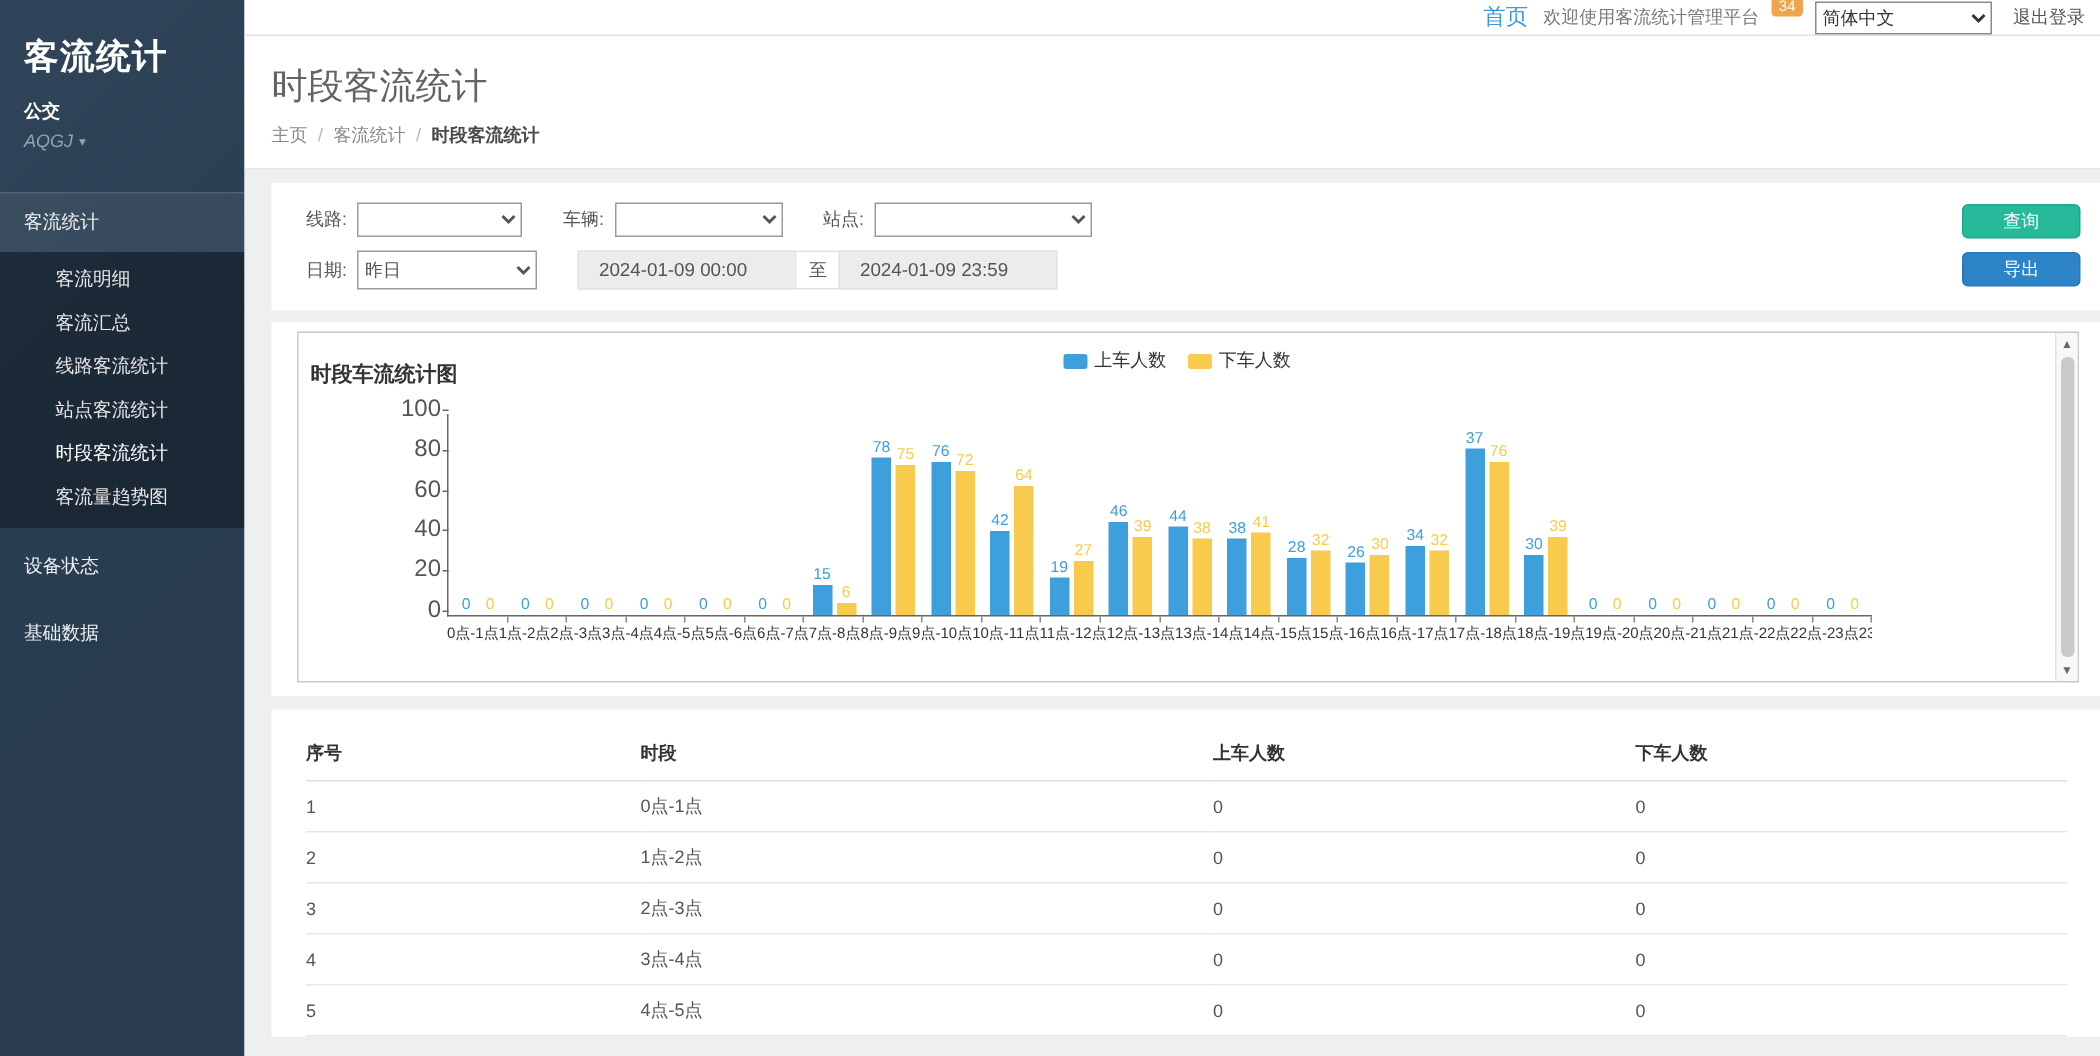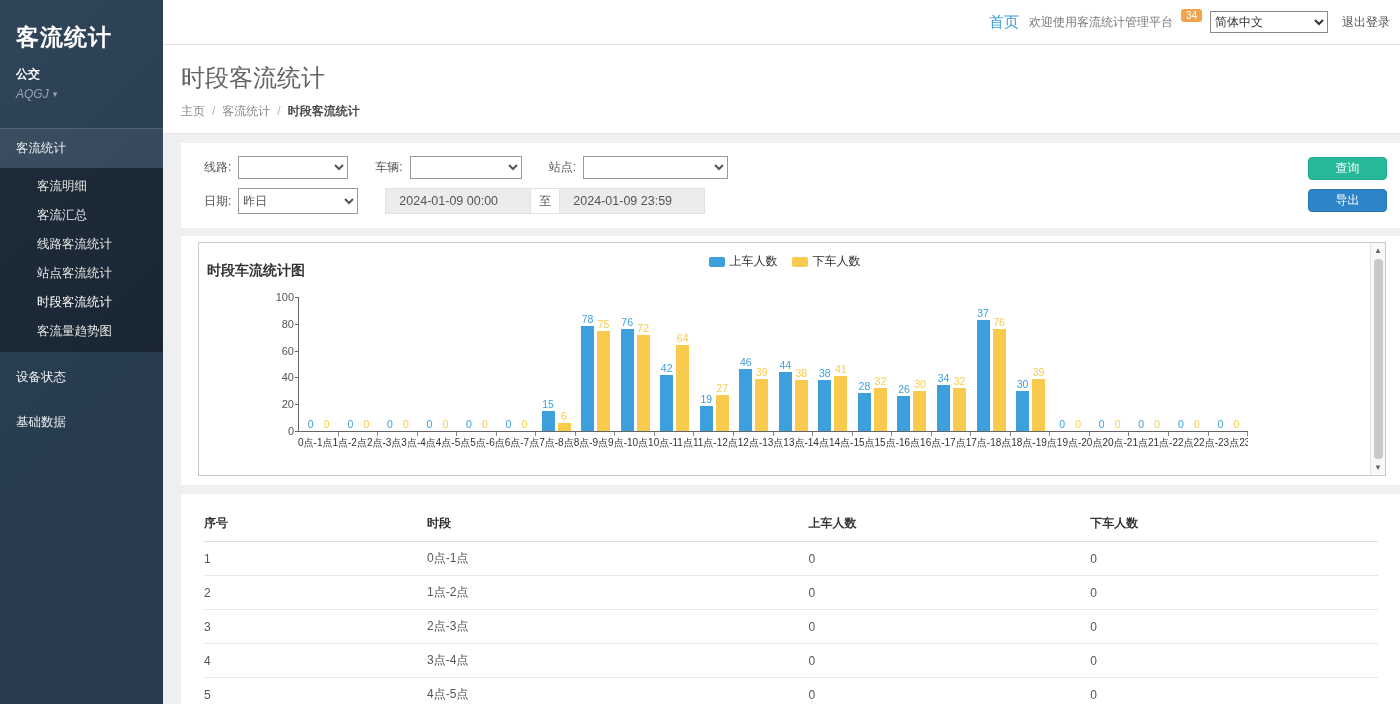--- a/index.html
+++ b/index.html
@@ -17,21 +17,21 @@
   .caret { font-size:9px; color:#93a3b3; }
   .menu { margin-top:27px; font-size:12.5px; }
   .menu-parent { padding:11px 16px; background:rgba(255,255,255,0.06);
     border-top:1px solid rgba(255,255,255,0.12); cursor:pointer; }
   .submenu { background:rgba(0,0,0,0.35); padding:4px 0 6px 0; }
   .sub-item { padding:6px 10px 6px 37px; cursor:pointer; color:#E7E7E7; }
   .menu-item { padding:11px 16px; margin-top:6px; cursor:pointer; }
 
   
   .main { flex:1; display:flex; flex-direction:column; min-width:0; }
-  .topbar { height:45px; background:#fff; border-bottom:1px solid #e1e1e1;
+  .topbar { height:24px; background:#fff; border-bottom:1px solid #e1e1e1;
     display:flex; align-items:center; justify-content:flex-end; padding-right:10px; gap:8px; }
   .home-link { font-size:15px; color:#3C9BD8; cursor:pointer; margin-right:2px; }
   .welcome { font-size:12px; color:#7a7a7a; }
   .badge { background:#F0A44B; color:#fff; font-size:10px; border-radius:3px;
     padding:1px 5px; transform:translateY(-7px); display:inline-block; }
   .lang-select { width:118px; height:22px; font-size:12px; color:#333;
     border:1px solid #8a8a8a; background:#fff; }
   .logout { font-size:12px; color:#515356; cursor:pointer; margin-left:6px; }
 
   .title-section { background:#fff; padding:17px 0 13px 18px; border-bottom:1px solid #e3e3e3; }
@@ -65,21 +65,21 @@
 
   
   .chart-panel { margin-top:8px; padding:6px 14px 9px 17px; }
   .chart-box { position:relative; border:1px solid #c9c9c9; height:234px; background:#fff; overflow:hidden; }
   .chart-title { position:absolute; left:8px; top:19px; font-size:14px; font-weight:bold; color:#333; }
   .legend { position:absolute; top:10px; left:0; right:15px; display:flex; justify-content:center; gap:14px; }
   .legend-item { display:flex; align-items:center; gap:5px; font-size:12px; color:#333; }
   .legend-swatch { width:16px; height:10px; border-radius:2px; }
   .plot { position:absolute; left:99px; top:54px; width:950px; height:135px;
     border-left:1px solid #666; border-bottom:1px solid #666; }
-  .ytick { position:absolute; left:-33px; width:28px; text-align:right; font-size:11px; color:#555; }
+  .ytick { position:absolute; left:-33px; width:28px; text-align:right; font-size:16px; color:#555; }
   .ytick::after { content:""; position:absolute; right:-5px; top:50%; width:4px; height:1px; background:#666; }
   .bars { display:flex; align-items:flex-end; height:134px; width:100%; }
   .bar-group { flex:1; display:flex; justify-content:center; align-items:flex-end; gap:3px;
     height:100%; position:relative; }
   .bar-group::after { content:""; position:absolute; right:0; bottom:-5px; width:1px; height:4px; background:#888; }
   .bar-col { display:flex; flex-direction:column; align-items:center; justify-content:flex-end; }
   .bar-label { font-size:10.5px; margin-bottom:1px; }
   .bar { width:13px; }
   .xlabels { position:absolute; left:99px; top:193px; width:950px; display:flex; overflow:hidden; }
   .x-label { flex:1; text-align:center; font-size:10px; color:#333; white-space:nowrap; }

